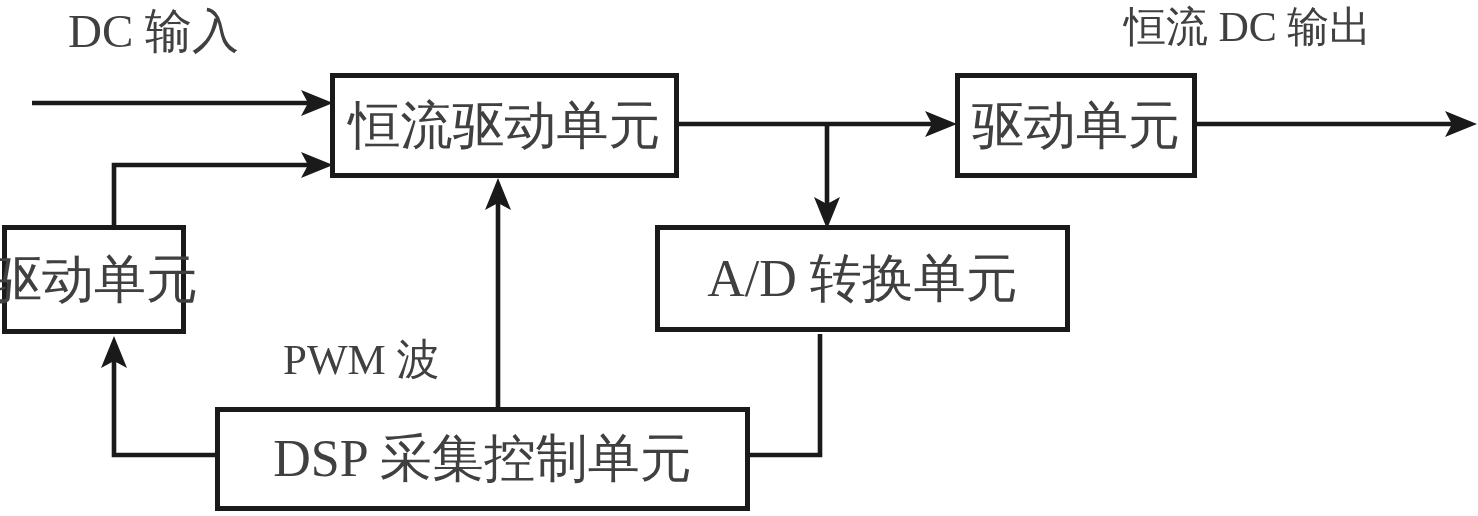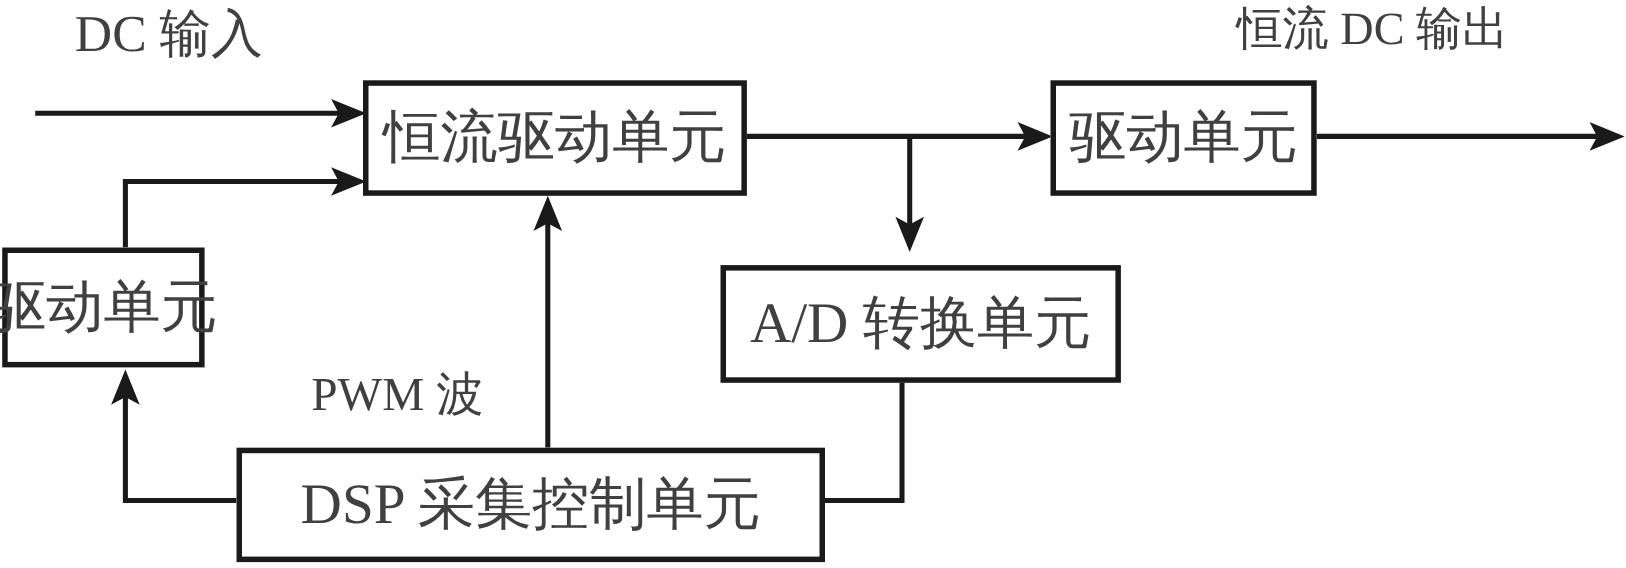--- a/index.html
+++ b/index.html
@@ -25,21 +25,21 @@
     align-items: center;
     justify-content: center;
     font-size: 52px;
     line-height: 1;
     white-space: nowrap;
     z-index: 2;
   }
   #node-constant-current-drive-unit { left: 330px; top: 73px;  width: 349px; height: 105px; }
   #node-filter-capacitor            { left: 955px; top: 73px;  width: 242px; height: 105px; }
   #node-drive-unit                  { left: 2px;   top: 225px; width: 184px; height: 109px; }
-  #node-ad-conversion-unit          { left: 655px; top: 241px; width: 364px; height: 107px; }
+  #node-ad-conversion-unit          { left: 655px; top: 225px; width: 415px; height: 107px; }
   #node-dsp-unit                    { left: 215px; top: 407px; width: 535px; height: 104px; }
 
   .float-label {
     position: absolute;
     line-height: 1;
     white-space: nowrap;
     z-index: 2;
   }
   #label-dc-input  { left: 68px;   top: 8px;   font-size: 47px; }
   #label-dc-output { left: 1124px; top: 6px;   font-size: 42px; }

